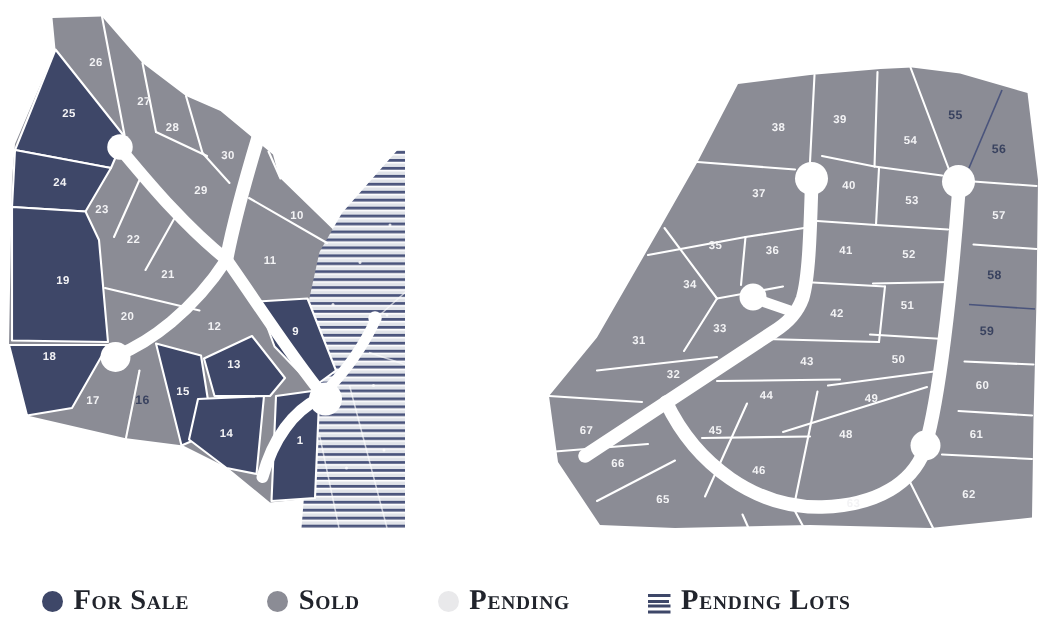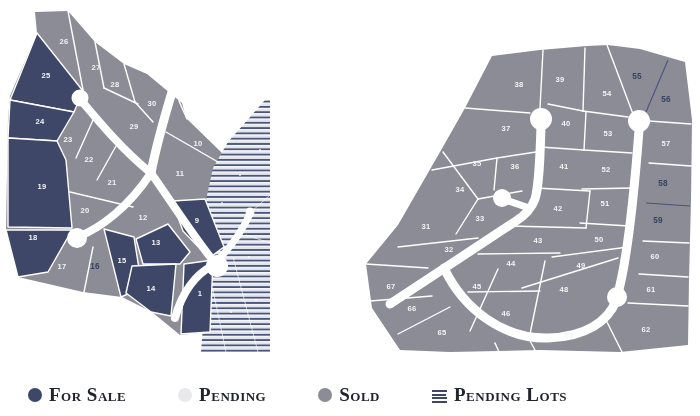--- a/index.html
+++ b/index.html
@@ -10,21 +10,21 @@
   #maps{position:absolute;left:0;top:0;}
   .lot-num{
     font-family:"Liberation Sans",sans-serif;
     font-size:7.6px;font-weight:bold;fill:#f3f3f5;
     text-anchor:middle;dominant-baseline:middle;
     paint-order:stroke;letter-spacing:.2px;
   }
   .lot-num.dark{fill:#39425f;font-size:8.2px;}
   #legend{
     position:absolute;left:0;right:0;top:378px;height:34px;
-    display:flex;align-items:center;justify-content:center;
+    display:flex;align-items:flex-end;justify-content:center;
     gap:52px;padding-right:105px;
   }
   .legend-item{display:flex;align-items:center;gap:7px;}
   .legend-label{
     font-family:"Liberation Serif",serif;
     font-variant:small-caps;font-size:19px;font-weight:600;
     color:#21242c;letter-spacing:.5px;white-space:nowrap;
   }
   .dot{width:14px;height:14px;border-radius:50%;display:inline-block;}
   .stripes-swatch{width:15px;height:13px;display:inline-block;position:relative;}
@@ -200,26 +200,26 @@
       <text x="391" y="287" class="lot-num">67</text>
     </g>
   </svg>
 
 <div id="legend">
   <div class="legend-item">
     <span class="dot" id="sw-for_sale" style="background: rgb(62, 71, 104);"></span>
     <span class="legend-label">For Sale</span>
   </div>
   <div class="legend-item">
+    <span class="dot" id="sw-sold" style="background: rgb(139, 140, 149);"></span>
+    <span class="legend-label">Sold</span>
+  </div>
+  <div class="legend-item">
     <span class="dot" id="sw-pending" style="background: rgb(233, 233, 235);"></span>
     <span class="legend-label">Pending</span>
-  </div>
-  <div class="legend-item">
-    <span class="dot" id="sw-sold" style="background: rgb(139, 140, 149);"></span>
-    <span class="legend-label">Sold</span>
   </div>
   <div class="legend-item">
     <span class="stripes-swatch">
       <i style="background: rgb(62, 71, 104);"></i>
         <i style="background: rgb(62, 71, 104);"></i>
         <i style="background: rgb(62, 71, 104);"></i>
         <i style="background: rgb(62, 71, 104);"></i>
     </span>
     <span class="legend-label">Pending Lots</span>
   </div>

